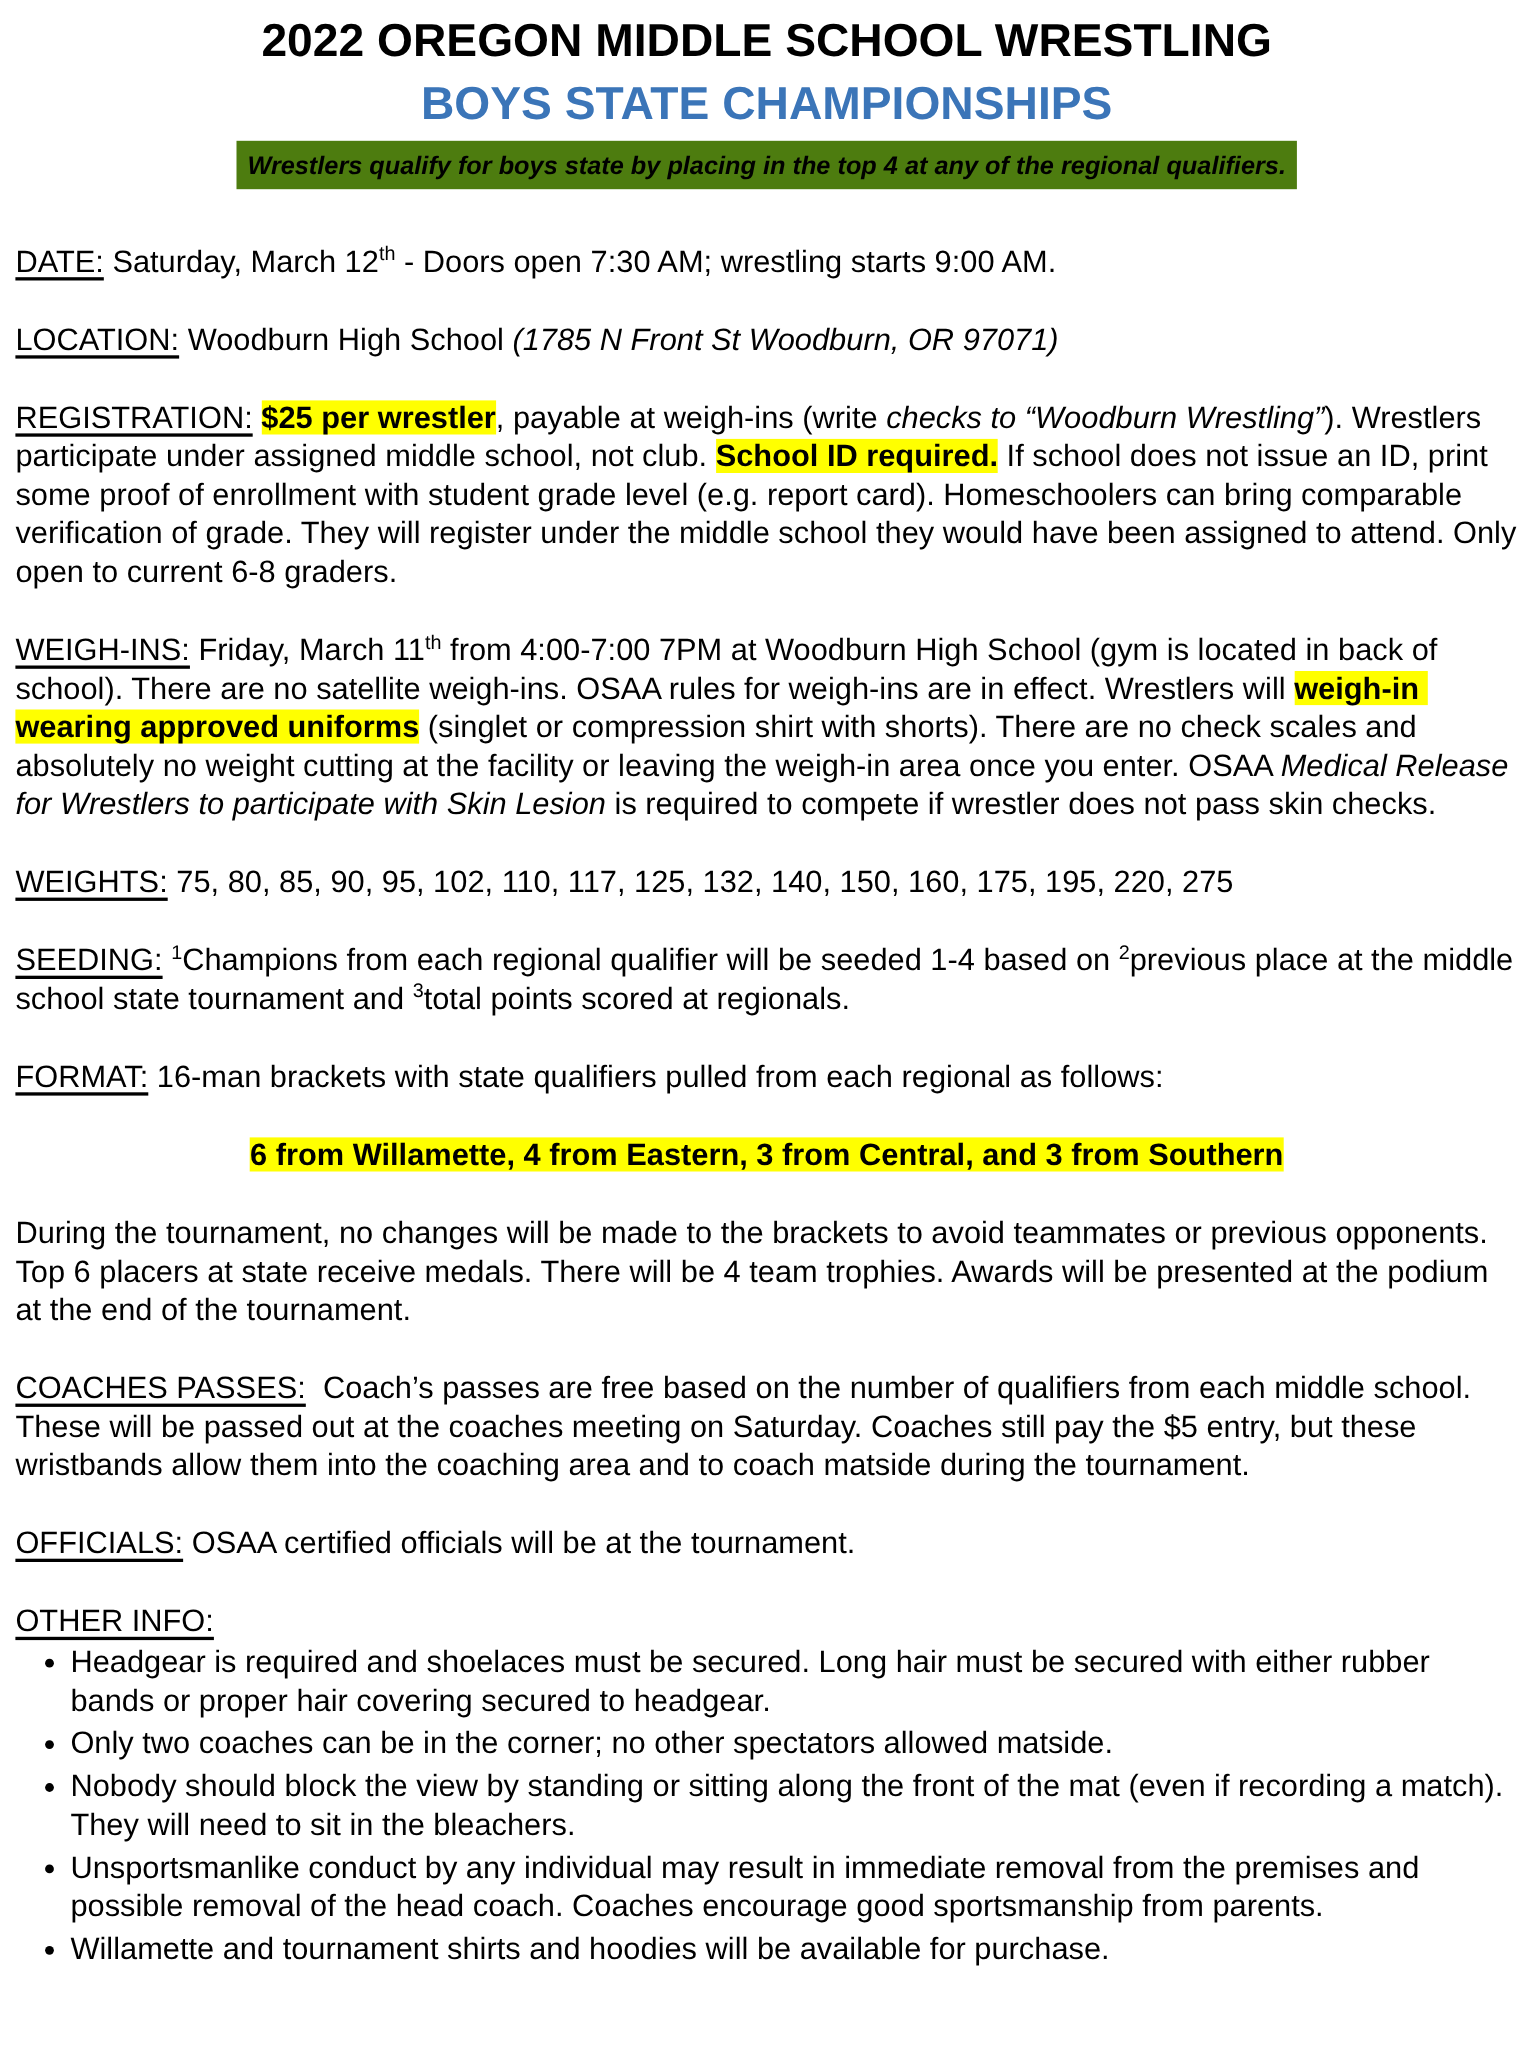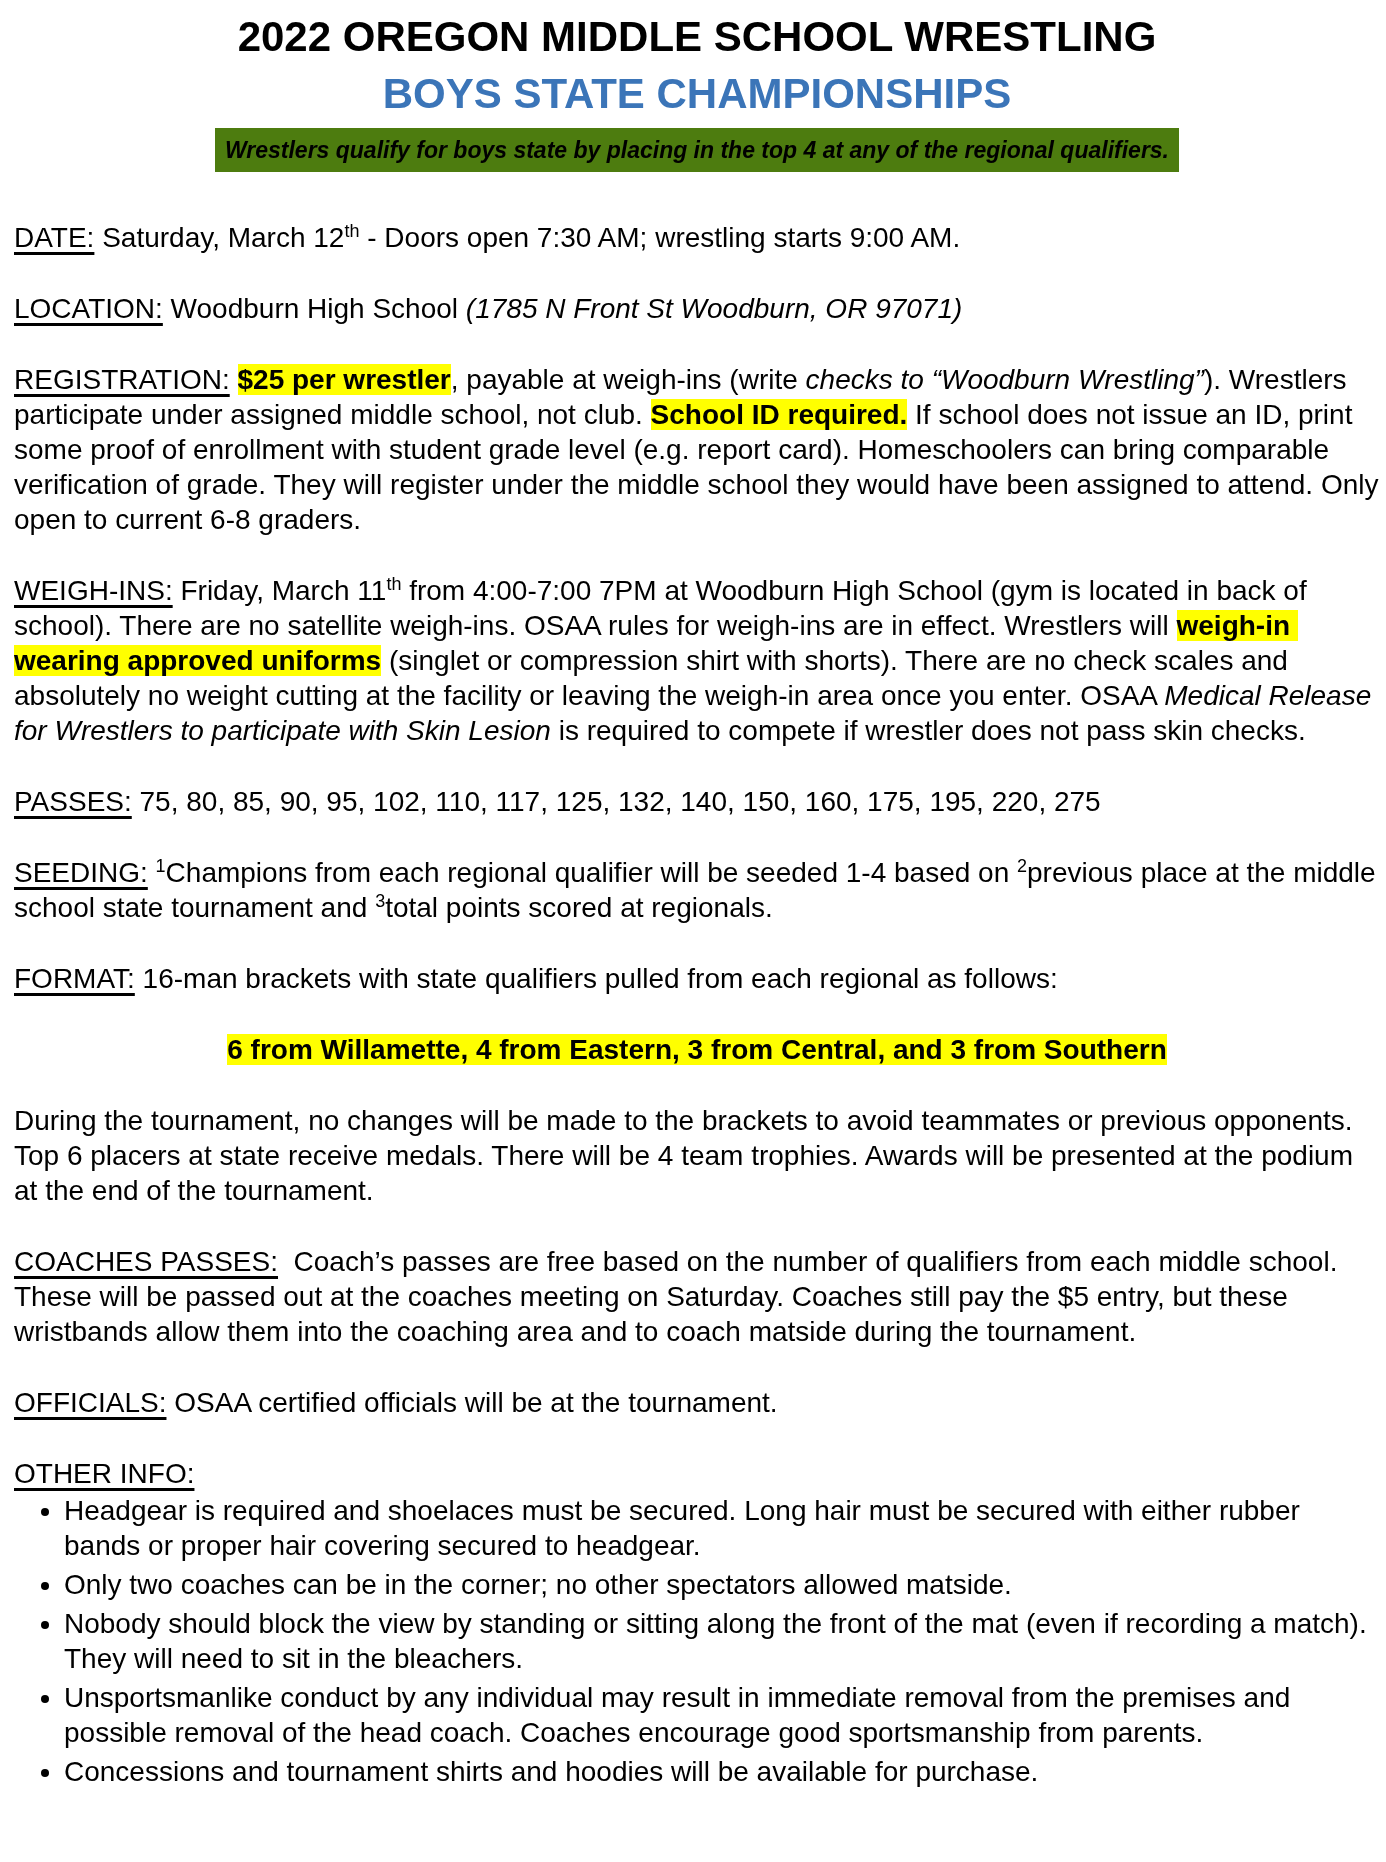--- a/index.html
+++ b/index.html
@@ -68,37 +68,37 @@
 
   <p class="para"><span class="u">DATE:</span><span> Saturday, March 12</span><sup class="sup">th</sup><span> - Doors open 7:30 AM; wrestling starts 9:00 AM.</span></p>
 
   <p class="para"><span class="u">LOCATION:</span><span> Woodburn High School </span><span class="it">(1785 N Front St Woodburn, OR 97071)</span></p>
 
 
   <p class="para"><span class="u">REGISTRATION:</span><span> </span><span class="hl">$25 per wrestler</span><span>, payable at weigh-ins (write </span><span class="it">checks to “Woodburn Wrestling”</span><span>). Wrestlers participate under assigned middle school, not club. </span><span class="hl">School ID required.</span><span> If school does not issue an ID, print some proof of enrollment with student grade level (e.g. report card). Homeschoolers can bring comparable verification of grade. They will register under the middle school they would have been assigned to attend. Only open to current 6-8 graders.</span></p>
 
   <p class="para"><span class="u">WEIGH-INS:</span><span> Friday, March 11</span><sup class="sup">th</sup><span> from 4:00-7:00 7PM at Woodburn High School (gym is located in back of school). There are no satellite weigh-ins. OSAA rules for weigh-ins are in effect. Wrestlers will </span><span class="hl">weigh-in wearing approved uniforms</span><span> (singlet or compression shirt with shorts). There are no check scales and absolutely no weight cutting at the facility or leaving the weigh-in area once you enter. OSAA </span><span class="it">Medical Release for Wrestlers to participate with Skin Lesion</span><span> is required to compete if wrestler does not pass skin checks.</span></p>
 
-  <p class="para"><span class="u">PASSES:</span><span> 75, 80, 85, 90, 95, 102, 110, 117, 125, 132, 140, 150, 160, 175, 195, 220, 275</span></p>
+  <p class="para"><span class="u">WEIGHTS:</span><span> 75, 80, 85, 90, 95, 102, 110, 117, 125, 132, 140, 150, 160, 175, 195, 220, 275</span></p>
 
   <p class="para"><span class="u">SEEDING:</span><span> </span><sup class="sup">1</sup><span>Champions from each regional qualifier will be seeded 1-4 based on </span><sup class="sup">2</sup><span>previous place at the middle school state tournament and </span><sup class="sup">3</sup><span>total points scored at regionals.</span></p>
 
   <p class="para"><span class="u">FORMAT:</span><span> 16-man brackets with state qualifiers pulled from each regional as follows:</span></p>
 
   <p class="para center"><span class="hl">6 from Willamette, 4 from Eastern, 3 from Central, and 3 from Southern</span></p>
 
   <p class="para">During the tournament, no changes will be made to the brackets to avoid teammates or previous opponents. Top 6 placers at state receive medals. There will be 4 team trophies. Awards will be presented at the podium at the end of the tournament.</p>
 
   <p class="para"><span class="u">COACHES PASSES:</span><span>  Coach’s passes are free based on the number of qualifiers from each middle school. These will be passed out at the coaches meeting on Saturday. Coaches still pay the $5 entry, but these wristbands allow them into the coaching area and to coach matside during the tournament.</span></p>
 
   <p class="para"><span class="u">OFFICIALS:</span><span> OSAA certified officials will be at the tournament.</span></p>
 
   <p class="para tight"><span class="u">OTHER INFO:</span></p>
 
   <ul class="bullets">
     <li>Headgear is required and shoelaces must be secured. Long hair must be secured with either rubber bands or proper hair covering secured to headgear.</li>
     <li>Only two coaches can be in the corner; no other spectators allowed matside.</li>
     <li>Nobody should block the view by standing or sitting along the front of the mat (even if recording a match). They will need to sit in the bleachers.</li>
     <li>Unsportsmanlike conduct by any individual may result in immediate removal from the premises and possible removal of the head coach. Coaches encourage good sportsmanship from parents.</li>
-    <li>Concessions and tournament shirts and hoodies will be available for purchase.</li>
+    <li>Willamette and tournament shirts and hoodies will be available for purchase.</li>
   </ul>
 
 </div>
 
 </body></html>

